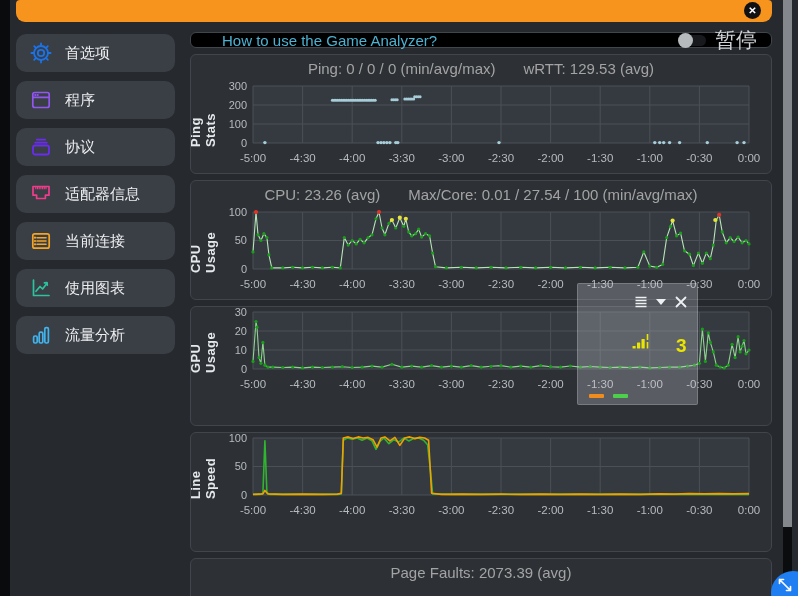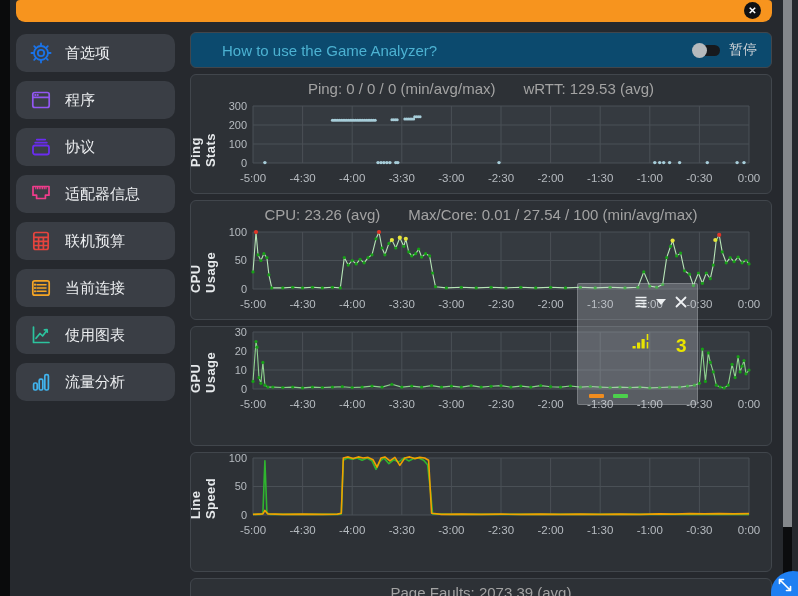--- a/index.html
+++ b/index.html
@@ -17,27 +17,27 @@
   
   .sidebar{position:absolute;left:16px;top:34px;width:159px;}
   .side-item{height:38px;margin-bottom:9px;background:#3a3e45;border-radius:10px;display:flex;
           align-items:center;color:#eceef0;font-size:15px;cursor:pointer;white-space:nowrap;}
   .side-item.active{background:#5cb85f;color:#ffffff;}
   .side-item .icn{width:24px;height:24px;margin:0 12px 0 13px;flex:none;}
   .side-item .icn svg{width:24px;height:24px;display:block;}
 
   
   .main{position:absolute;left:190px;top:32px;width:582px;}
-  .help-row{height:36px;background:#0c4a6e;border:1px solid #41464c;border-radius:6px;
+  .help-row{height:16px;background:#000000;border:1px solid #41464c;border-radius:6px;
           box-sizing:border-box;display:flex;align-items:center;margin-bottom:6px;}
   .help-link{margin-left:31px;color:#4cb2d2;font-size:15px;cursor:pointer;}
   .toggle-wrap{margin-left:auto;margin-right:14px;display:flex;align-items:center;gap:9px;}
   .toggle{width:27px;height:11px;background:#17191d;border-radius:6px;position:relative;cursor:pointer;}
   .toggle-knob{position:absolute;left:-1px;top:-2px;width:15px;height:15px;background:#b6babd;border-radius:50%;}
-  .toggle-label{color:#cfd3d7;font-size:14px;}
+  .toggle-label{color:#cfd3d7;font-size:21px;}
 
   .panel{height:120px;background:#2d3136;border:1px solid #41464c;border-radius:6px;
          box-sizing:border-box;margin-bottom:6px;position:relative;overflow:hidden;}
   .panel-title{height:26px;display:flex;justify-content:center;align-items:center;gap:28px;
          color:#a3a3a3;font-size:15px;}
   .panel-body{display:flex;}
   .ylab{width:24px;height:66px;display:flex;align-items:center;justify-content:center;}
   .ylab span{writing-mode:vertical-rl;transform:rotate(180deg);font-weight:bold;font-size:13px;
          color:#e6e9eb;letter-spacing:.4px;}
   svg.chart{display:block;}
@@ -104,29 +104,20 @@
         <span>协议</span>
       </div>
       <div class="side-item">
         <span class="icn" style="color: rgb(240, 60, 140);">
           <svg viewBox="0 0 24 24" fill="none" stroke="currentColor" stroke-width="1.7" stroke-linejoin="round">
             <path d="M4 4.5h16v8.7h-3.6v3.3H7.6v-3.3H4z"></path>
             <path d="M6.8 4.5v2.8M8.5 4.5v2.8M10.2 4.5v2.8M11.9 4.5v2.8M13.6 4.5v2.8M15.3 4.5v2.8M17 4.5v2.8" stroke-width="1.1"></path>
           </svg>
         </span>
         <span>适配器信息</span>
-      </div>
-      <div class="side-item">
-        <span class="icn" style="color: rgb(229, 68, 62);">
-          <svg viewBox="0 0 24 24" fill="none" stroke="currentColor" stroke-width="1.7">
-            <rect x="4.8" y="3.5" width="14.4" height="17" rx="2"></rect>
-            <path d="M4.8 8.3h14.4M9.6 8.3v12.2M14.4 8.3v12.2M4.8 12.4h14.4M4.8 16.5h14.4"></path>
-          </svg>
-        </span>
-        <span>联机预算</span>
       </div>
       <div class="side-item">
         <span class="icn" style="color: rgb(245, 165, 37);">
           <svg viewBox="0 0 24 24" fill="none" stroke="currentColor" stroke-width="1.7" stroke-linecap="round">
             <rect x="3.8" y="4.8" width="16.4" height="14.4" rx="2"></rect>
             <path d="M8 8.7h9M8 12h9M8 15.3h9" stroke-width="1.6"></path>
             <path d="M6 8.7h.01M6 12h.01M6 15.3h.01" stroke-width="2.2"></path>
           </svg>
         </span>
         <span>当前连接</span>

